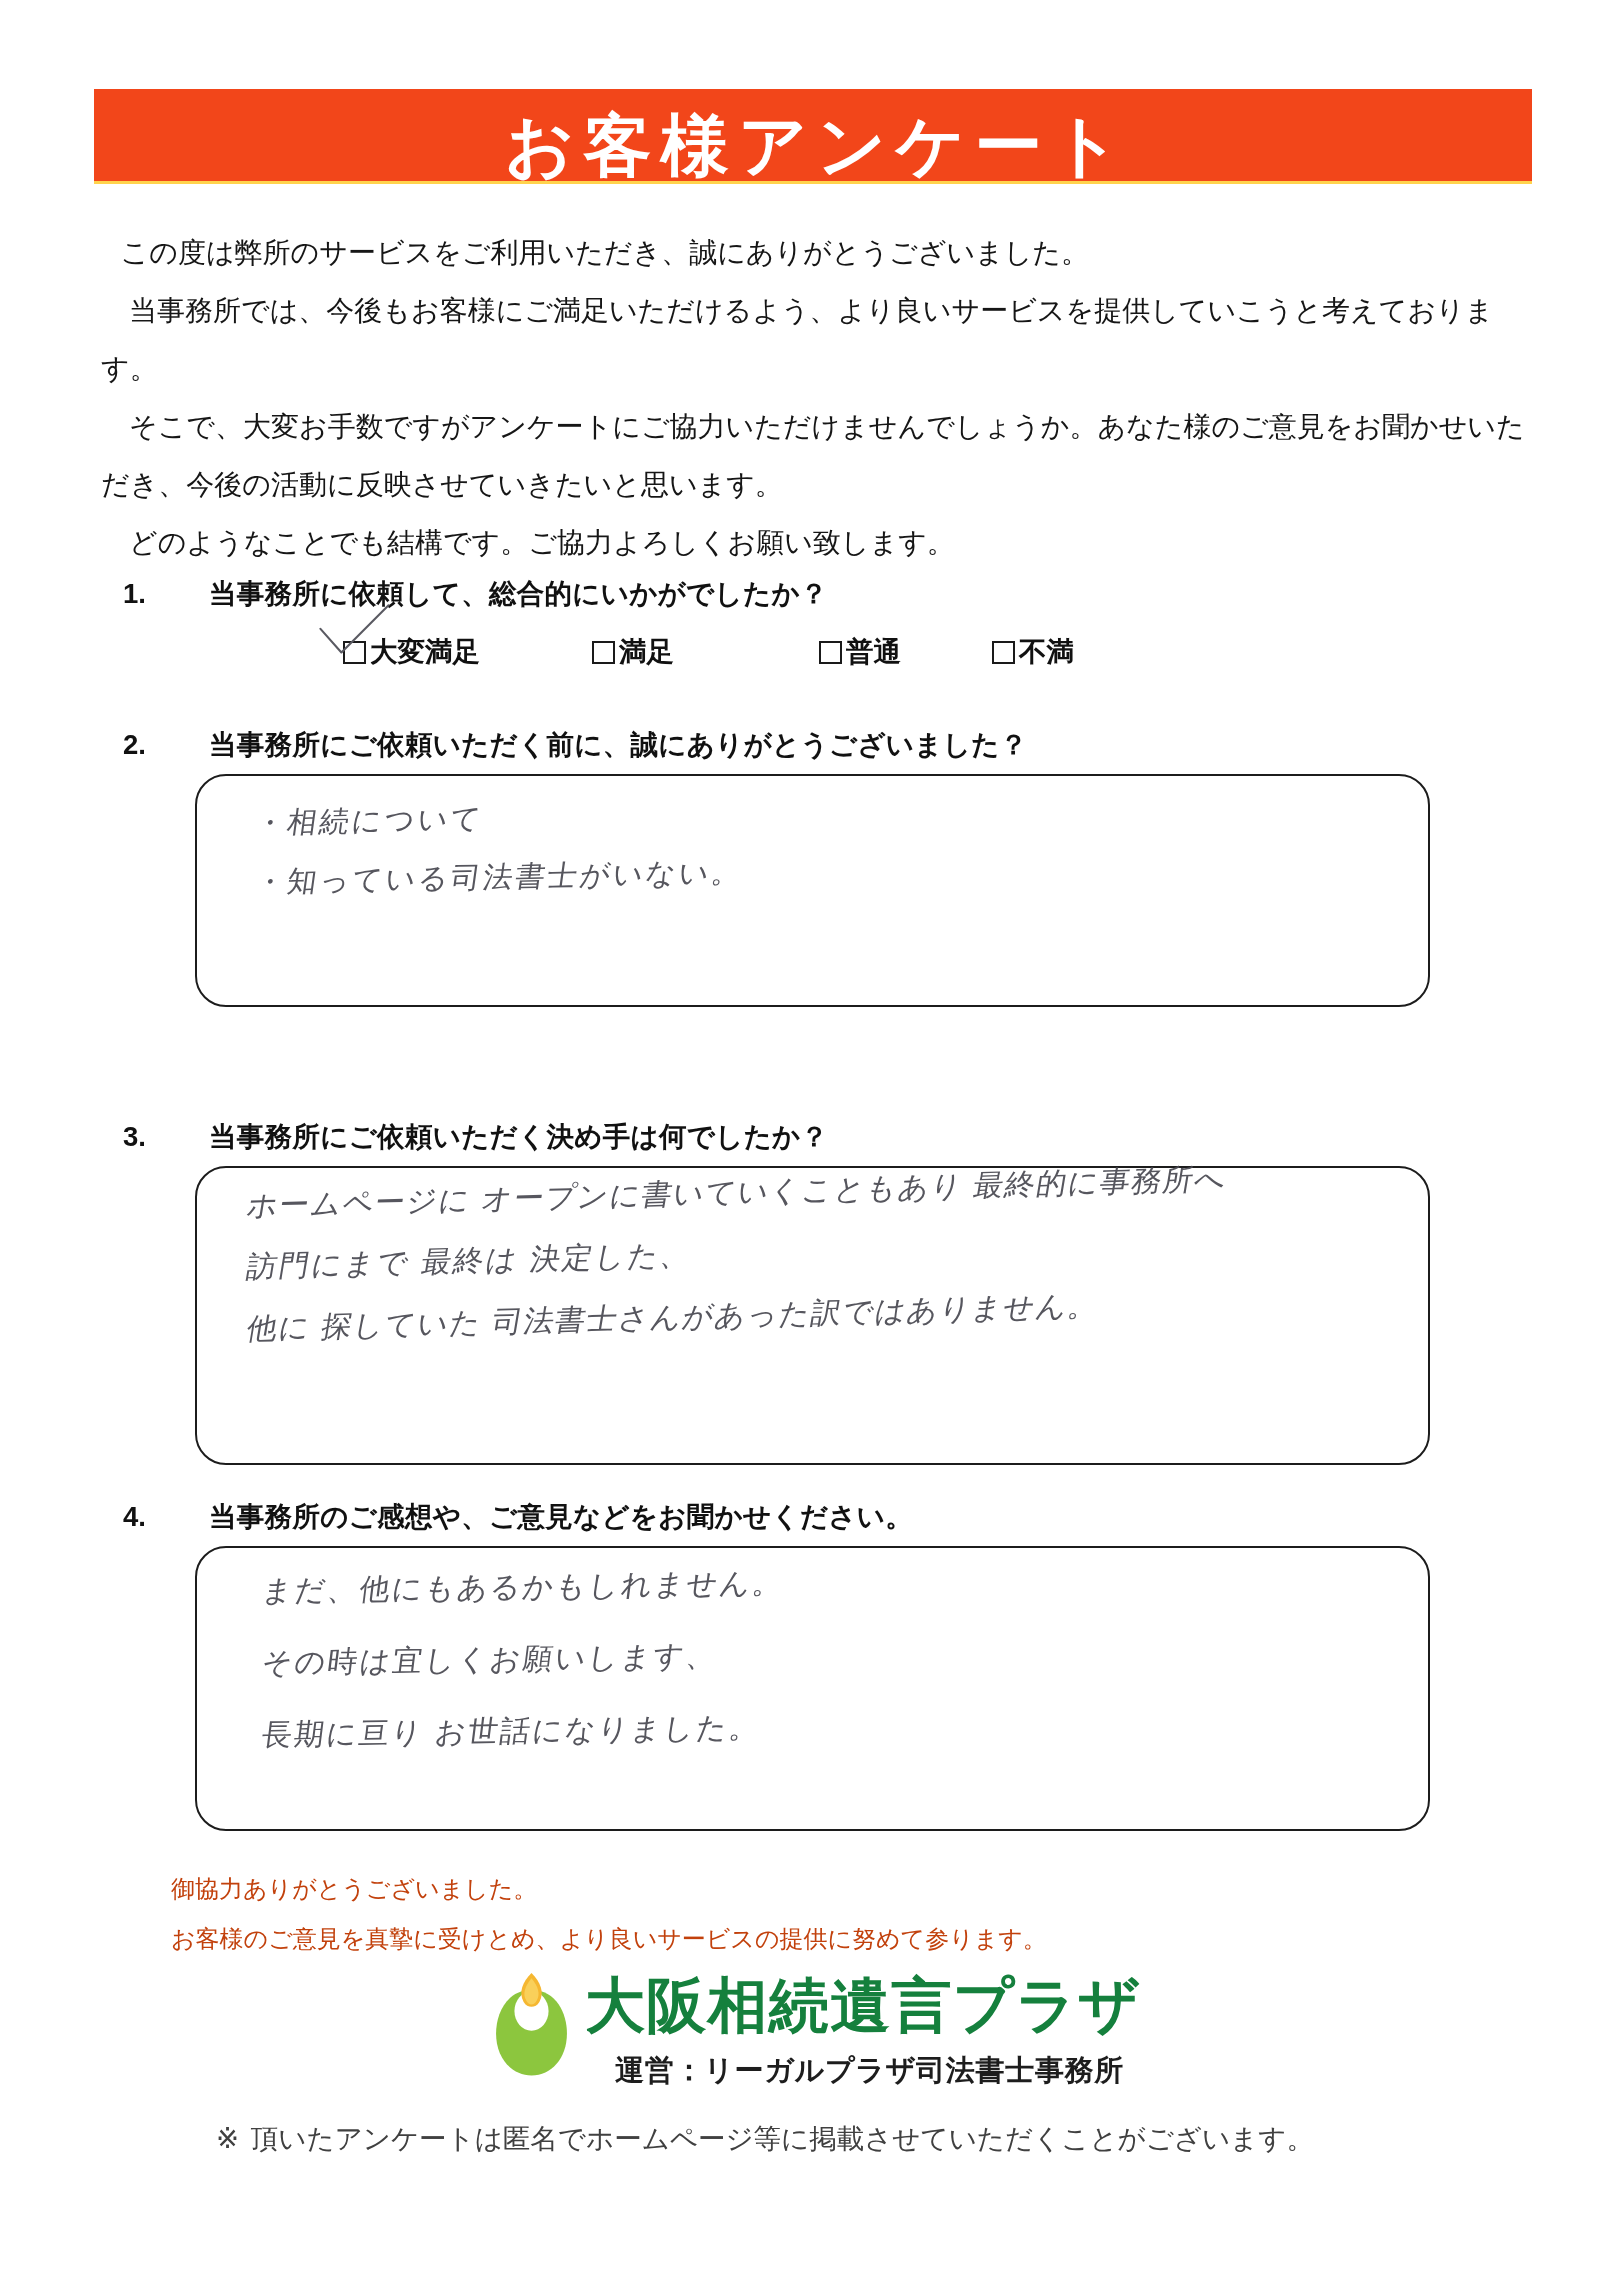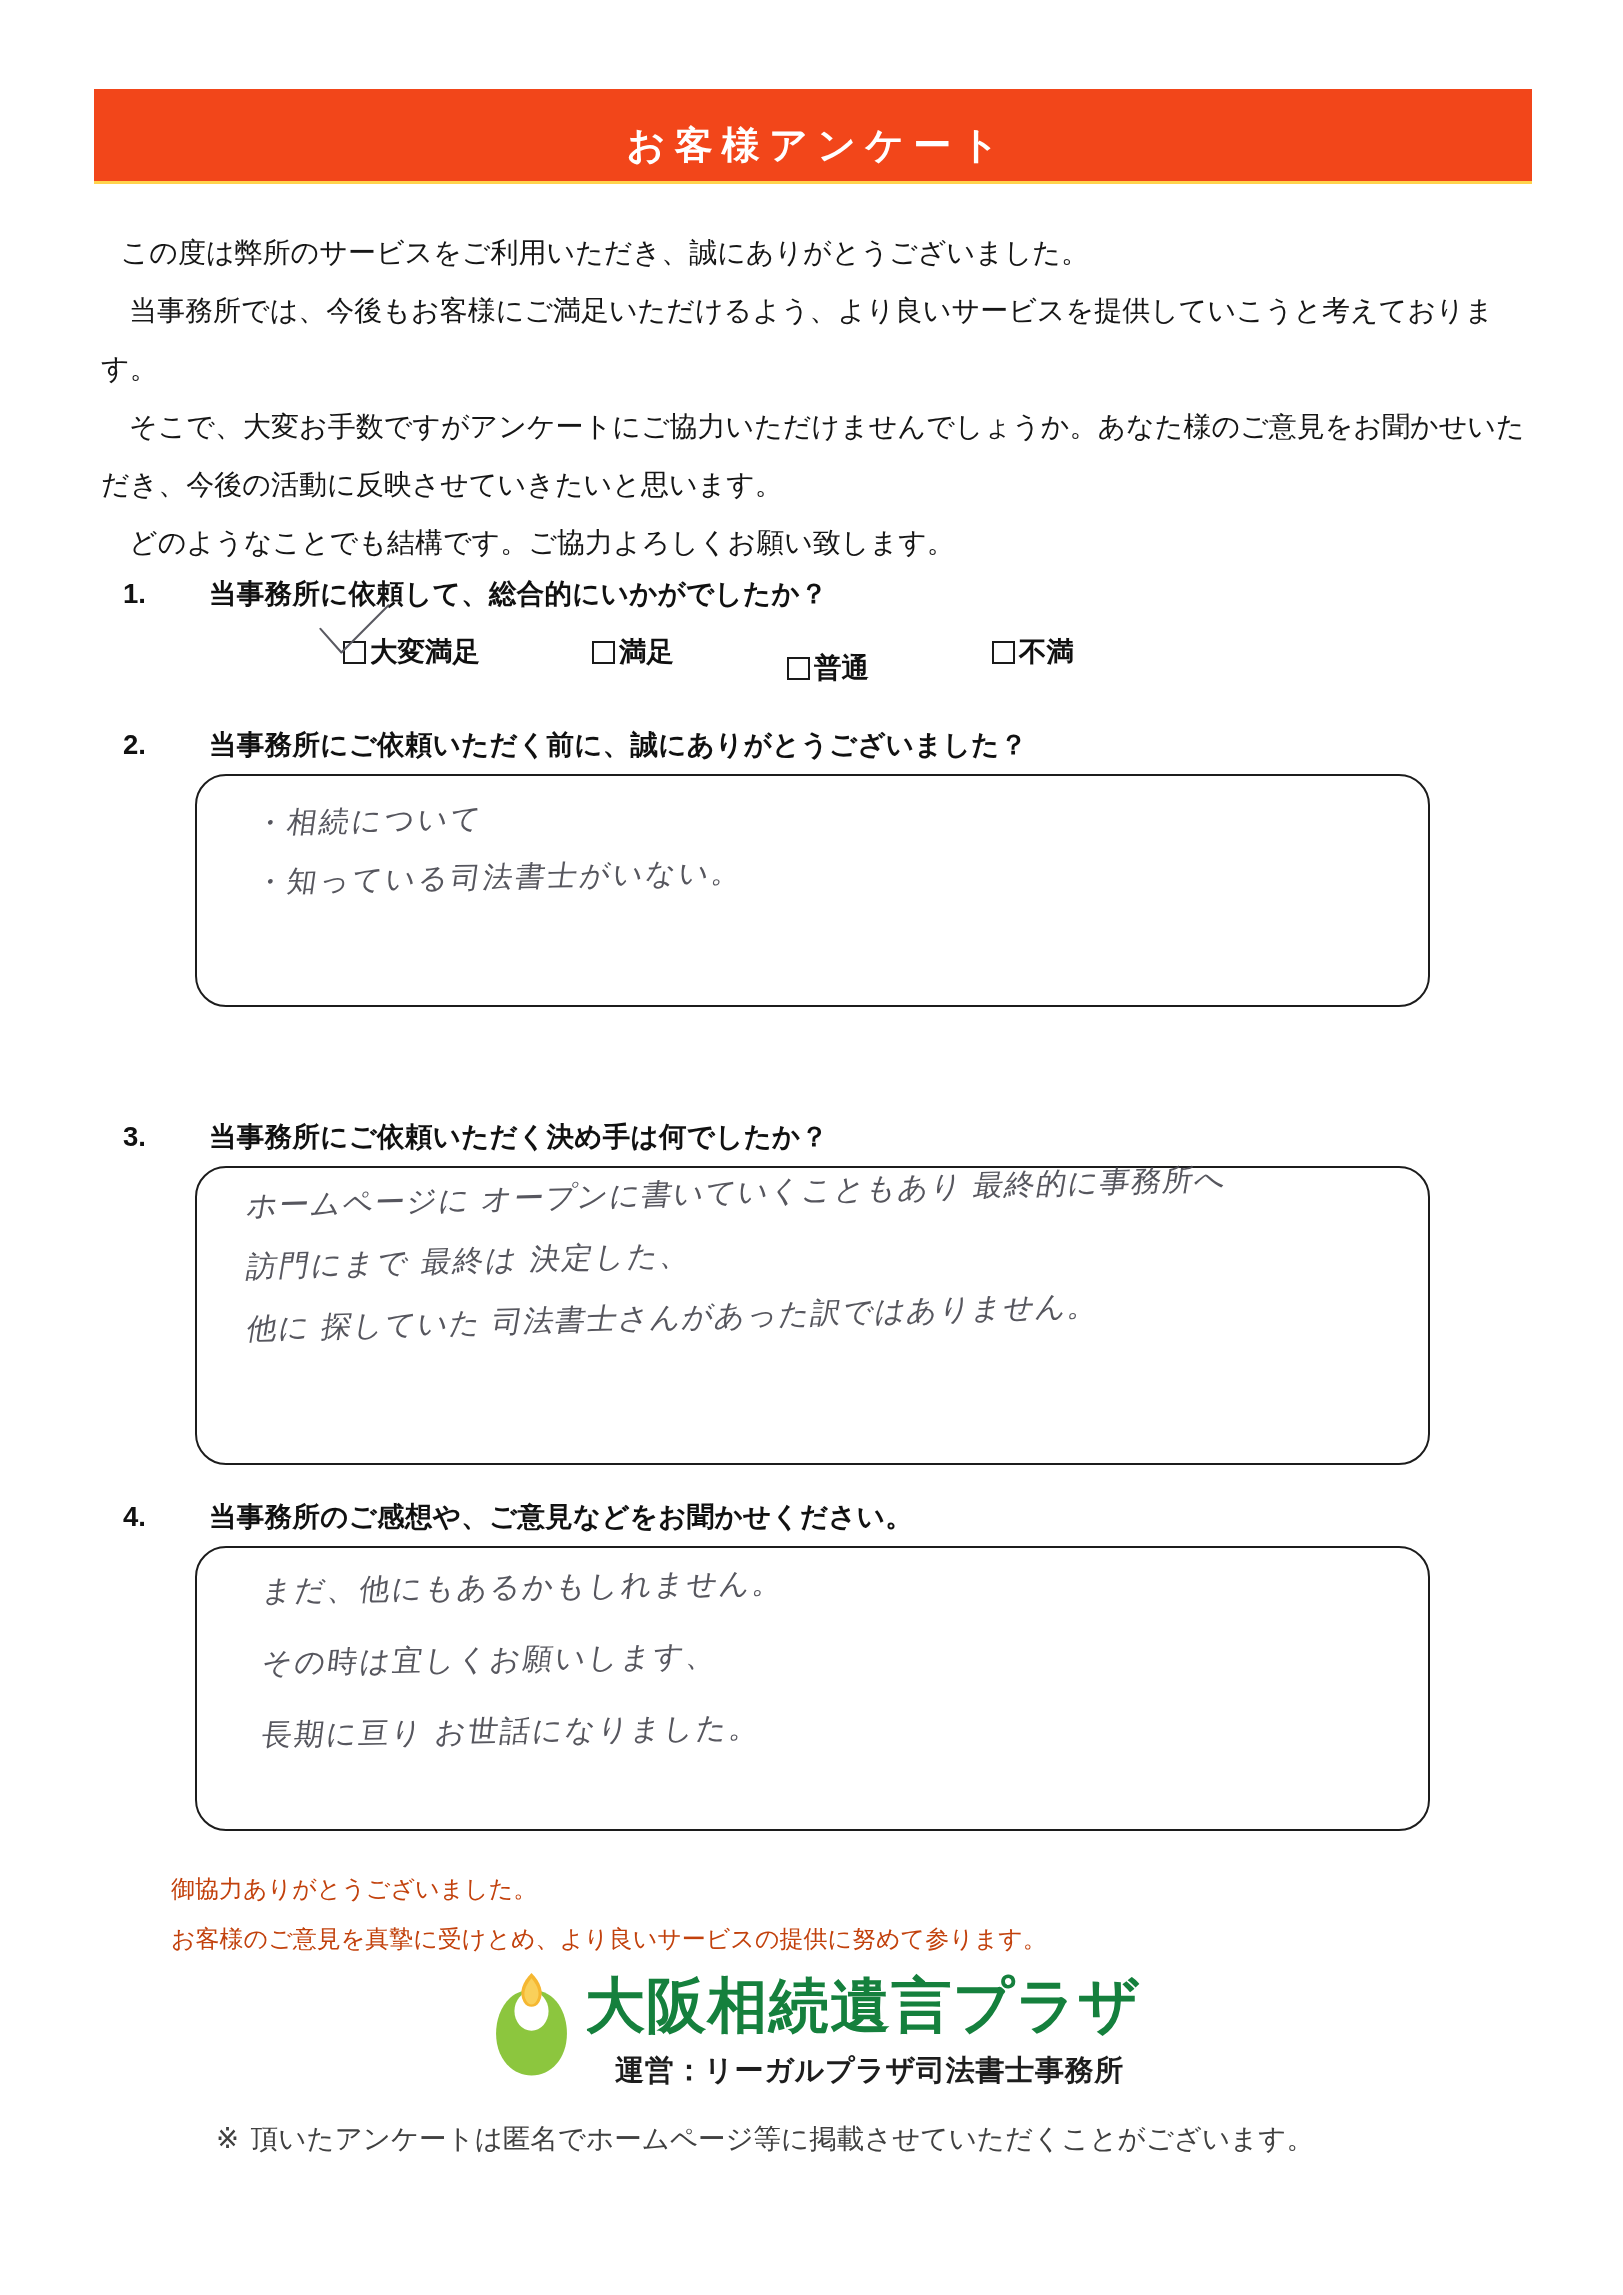--- a/index.html
+++ b/index.html
@@ -26,21 +26,21 @@
     top: 89px;
     width: 1438px;
     height: 92px;
     background: #f2461a;
     display: flex;
     align-items: center;
     justify-content: center;
   }
   .banner-title {
     color: #ffffff;
-    font-size: 38px;
+    font-size: 68px;
     font-weight: bold;
     letter-spacing: 9.2px;
     line-height: 1;
     padding-left: 9.2px;
     white-space: nowrap;
     margin-top: 19px;
   }
   .banner-underline {
     position: absolute;
     left: 94px;
@@ -110,21 +110,21 @@
     display: inline-block;
     width: 23px;
     height: 23px;
     border: 2.6px solid #1a1a1a;
     margin-right: 3.9px;
     position: relative;
     box-sizing: border-box;
   }
   .opt-0 { left: 0px; }
   .opt-1 { left: 249px; }
-  .opt-2 { left: 444px; margin-top: 16px; }
+  .opt-2 { left: 476px; }
   .opt-3 { left: 634px; margin-left: 15px; }
 
   
   .tick {
     position: absolute;
     left: -30px;
     top: -39px;
     width: 79px;
     height: 72px;
     pointer-events: none;

